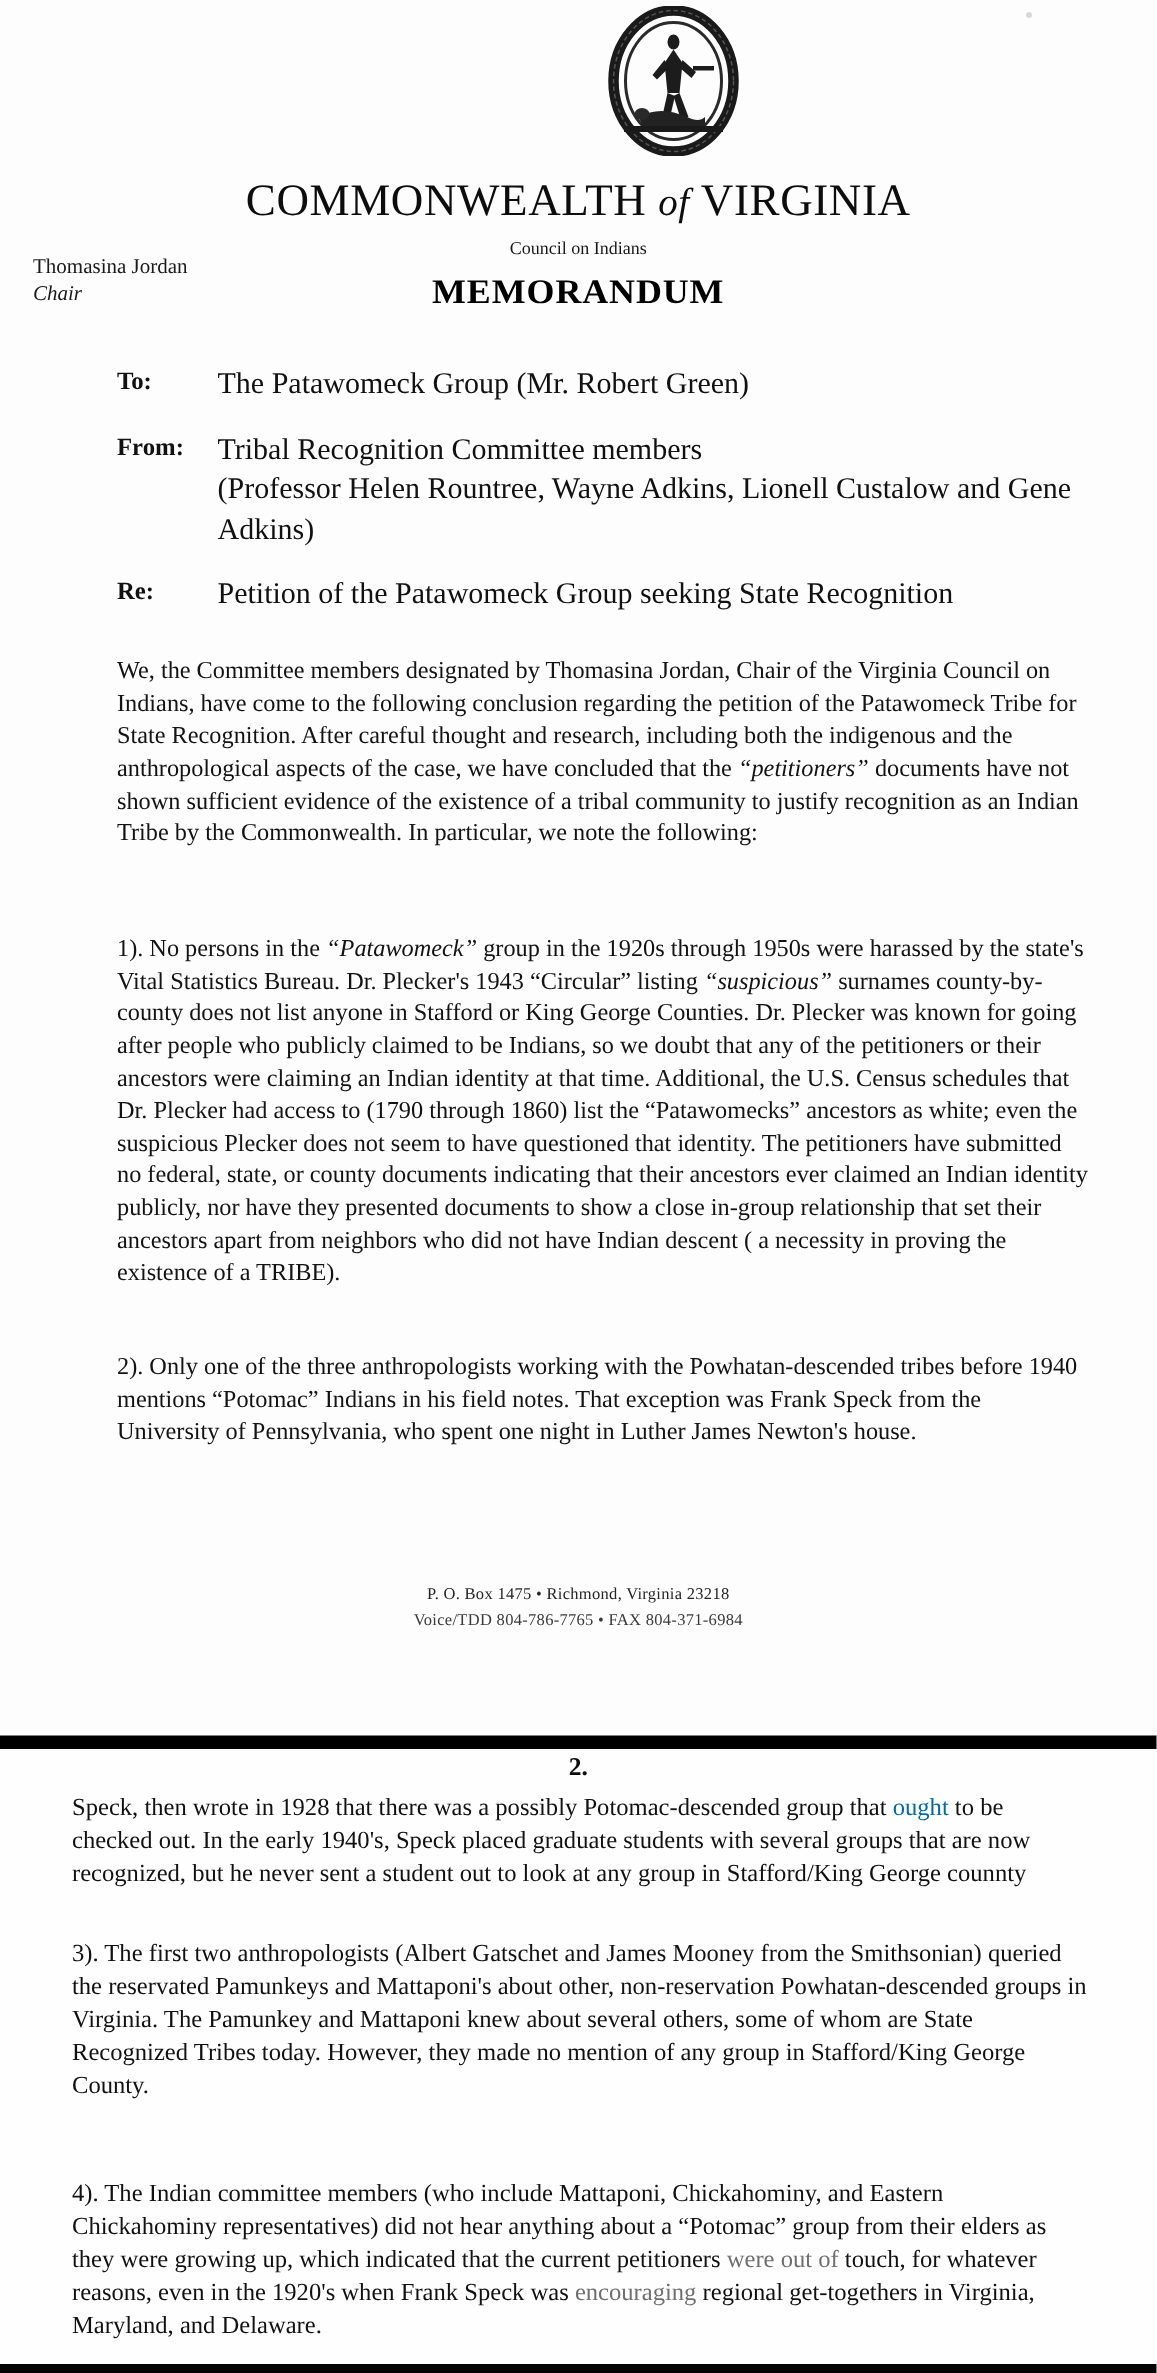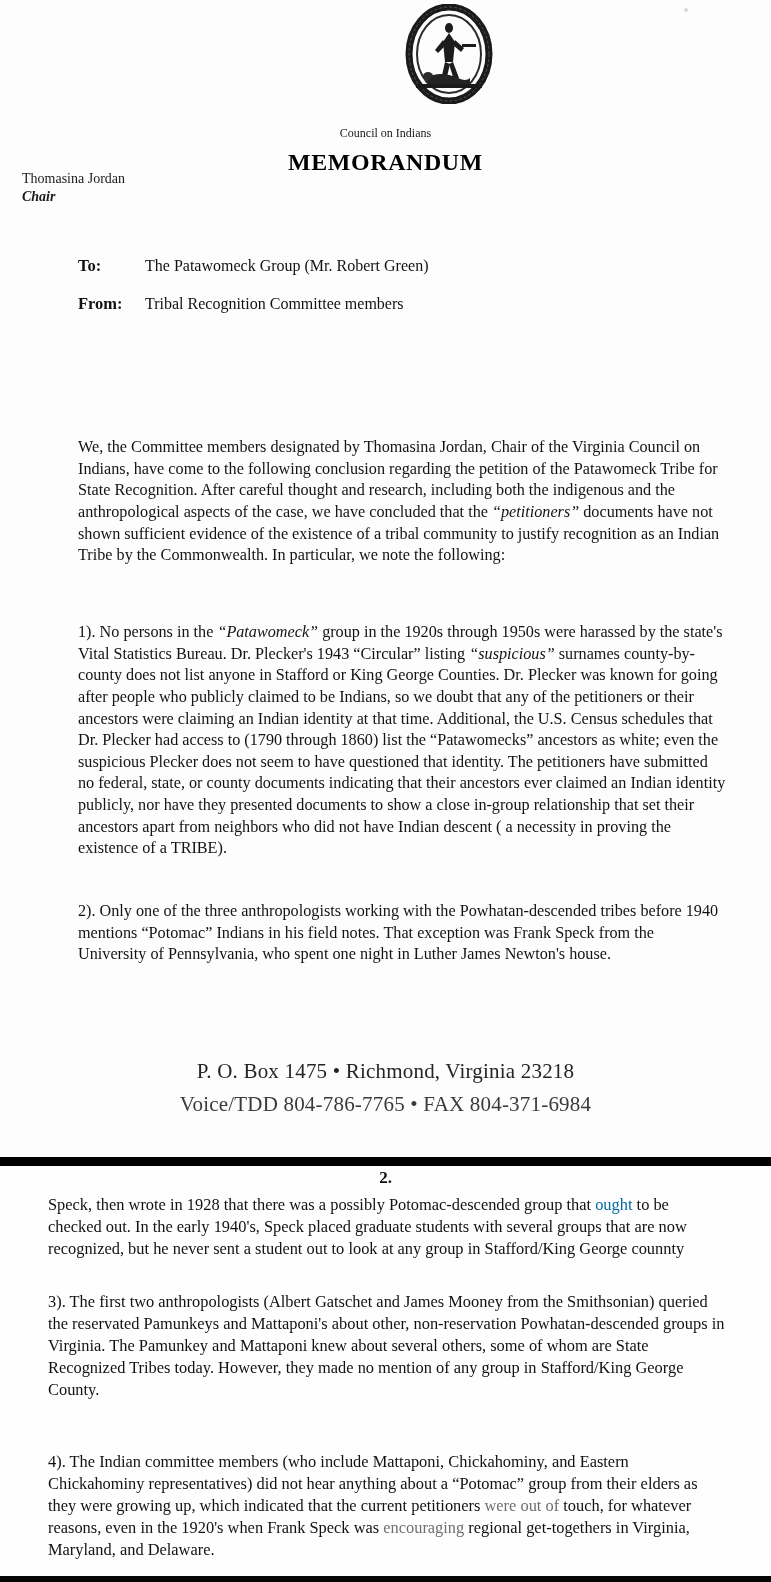--- a/index.html
+++ b/index.html
@@ -72,21 +72,21 @@
   }
 
   .chair-block {
     position: absolute;
     left: 22px;
     top: 170px;
     font-size: 14px;
     line-height: 1.28;
     color: #1a1a1a;
   }
-  .chair-block .chair-role { font-style: italic; font-weight: bold; }
+  .chair-block .chair-role { font-style: italic; }
 
   .fields {
     position: absolute;
     left: 78px;
     top: 243px;
     width: 660px;
   }
   .field-row {
     position: relative;
     margin-bottom: 17px;
@@ -96,22 +96,21 @@
   .field-label {
     position: absolute;
     left: 0;
     top: 0;
     font-weight: bold;
     font-size: 16.5px;
   }
   .field-value {
     display: block;
     margin-left: 67px;
-    font-size: 16px;
-    margin-top: 12px;
+    font-size: 20px;
   }
 
   .body-copy {
     position: absolute;
     left: 78px;
     width: 648px;
     font-size: 16.2px;
     line-height: 1.335;
     text-align: left;
     color: #131313;
@@ -121,21 +120,21 @@
   #para-two   { top: 901px; }
 
   .body-copy i { font-style: italic; }
 
   .footer-block {
     position: absolute;
     left: 0;
     top: 1055px;
     width: 771px;
     text-align: center;
-    font-size: 21px;
+    font-size: 11px;
     line-height: 1.55;
     color: #242424;
     letter-spacing: 0.2px;
   }
   .footer-line2 {
     color: #3a3a3a;
   }
 
   
   #page-divider {
@@ -220,41 +219,50 @@
         <rect x="66" y="40" width="14" height="3"></rect>
       </g>
 
       <path d="M30 74 Q44 66 62 74 Q70 78 74 74 L74 80 Q52 88 32 80 Z" fill="#222"></path>
       <ellipse cx="32" cy="72" rx="5" ry="4" fill="#2a2a2a"></ellipse>
       <rect x="20" y="80" width="66" height="4" fill="#1a1a1a"></rect>
     </svg>
   </div>
 
   <div class="masthead">
+    <div class="title-commonwealth"><span>COMMONWEALTH</span>
+      <span class="ital">of</span>
+      <span>VIRGINIA</span>
+    </div>
     <div class="title-council">Council on Indians</div>
     <div class="title-memo">MEMORANDUM</div>
   </div>
 
   <div class="chair-block">
     <div>Thomasina Jordan</div>
     <div class="chair-role">Chair</div>
   </div>
 
   <div class="fields">
 
     <div class="field-row">
       <span class="field-label">To:</span>
       <span class="field-value">The Patawomeck Group (Mr. Robert Green)</span>
     </div>
 
     <div class="field-row">
       <span class="field-label">From:</span>
       <span class="field-value">Tribal Recognition Committee members</span>
-    </div>
-
+      <span class="field-value cont">(Professor Helen Rountree, Wayne Adkins, Lionell Custalow and Gene Adkins)</span>
+    </div>
+
+    <div class="field-row">
+      <span class="field-label">Re:</span>
+      <span class="field-value">Petition of the Patawomeck Group seeking State Recognition</span>
+    </div>
 
 
   </div>
 
   <div class="body-copy" id="para-intro"><span>We, the Committee members designated by Thomasina Jordan, Chair of the Virginia Council on Indians, have come to the following conclusion regarding the petition of the Patawomeck Tribe for State Recognition.   After careful thought and research, including both the indigenous and the anthropological aspects of the case, we have concluded that the </span><i>“petitioners”</i><span> documents have not shown sufficient evidence of the existence of a tribal community to justify recognition as an Indian Tribe by the Commonwealth.  In particular, we note the following:</span></div>
 
   <div class="body-copy" id="para-one"><span>1).  No persons in the </span><i>“Patawomeck”</i><span> group in the 1920s through 1950s were harassed by the state's Vital Statistics Bureau.  Dr. Plecker's 1943 “Circular” listing </span><i>“suspicious”</i><span> surnames county-by-county does not list anyone in Stafford or King George Counties.  Dr. Plecker was known for going after people who publicly claimed to be Indians, so we doubt that any of the petitioners or their ancestors were claiming an Indian identity at that time.  Additional, the U.S. Census schedules that Dr. Plecker had access to (1790 through 1860) list the “Patawomecks” ancestors as white; even the suspicious Plecker does not seem to have questioned that identity.  The petitioners have submitted no federal, state, or county documents indicating that their ancestors ever claimed an Indian identity publicly, nor have they presented documents to show a close in-group relationship that set their ancestors apart from neighbors who did not have Indian descent ( a necessity in proving the existence of a TRIBE).</span></div>
 
   <div class="body-copy" id="para-two">2).  Only one of the three anthropologists working with the Powhatan-descended tribes before 1940 mentions “Potomac” Indians in his field notes.  That exception was Frank Speck from the University of Pennsylvania, who spent one night in Luther James Newton's house.</div>
 

